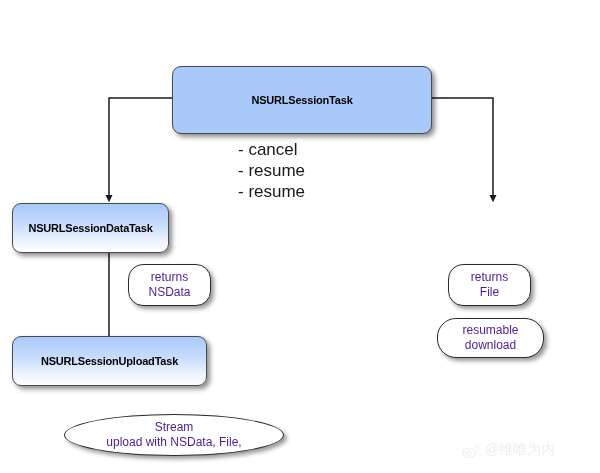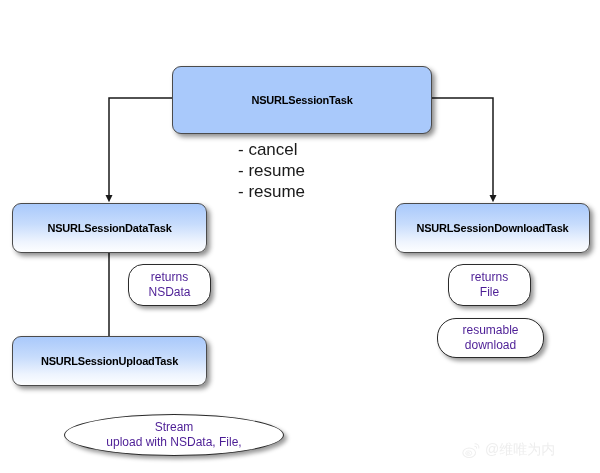--- a/index.html
+++ b/index.html
@@ -51,21 +51,21 @@
 
   #node-root {
     left: 172px;
     top: 66px;
     width: 260px;
     height: 68px;
   }
   #node-data {
     left: 12px;
     top: 203px;
-    width: 195px;
+    width: 157px;
     height: 50px;
   }
   #node-download {
     left: 395px;
     top: 203px;
     width: 195px;
     height: 50px;
   }
   #node-upload {
     left: 12px;
@@ -179,23 +179,20 @@
   </svg>
 
   <div class="node solid" id="node-root">
     <span>NSURLSessionTask</span>
   </div>
 
   <div class="node grad" id="node-data">
     <span>NSURLSessionDataTask</span>
   </div>
 
-  <div class="node grad" id="node-download">
-    <span>NSURLSessionDownloadTask</span>
-  </div>
 
   <div class="node grad" id="node-upload">
     <span>NSURLSessionUploadTask</span>
   </div>
 
   <div id="methods">
     <div class="m-item">- cancel</div>
     <div class="m-item">- resume</div>
     <div class="m-item">- resume</div>
   </div>

